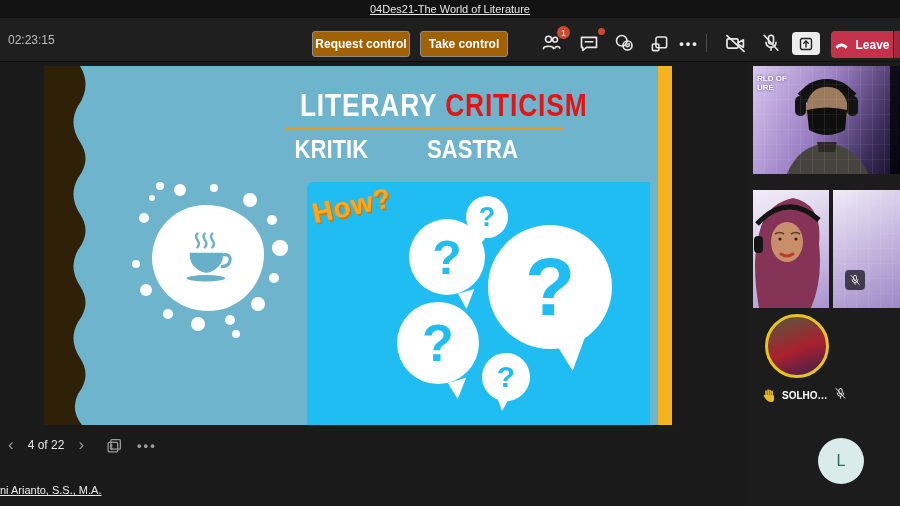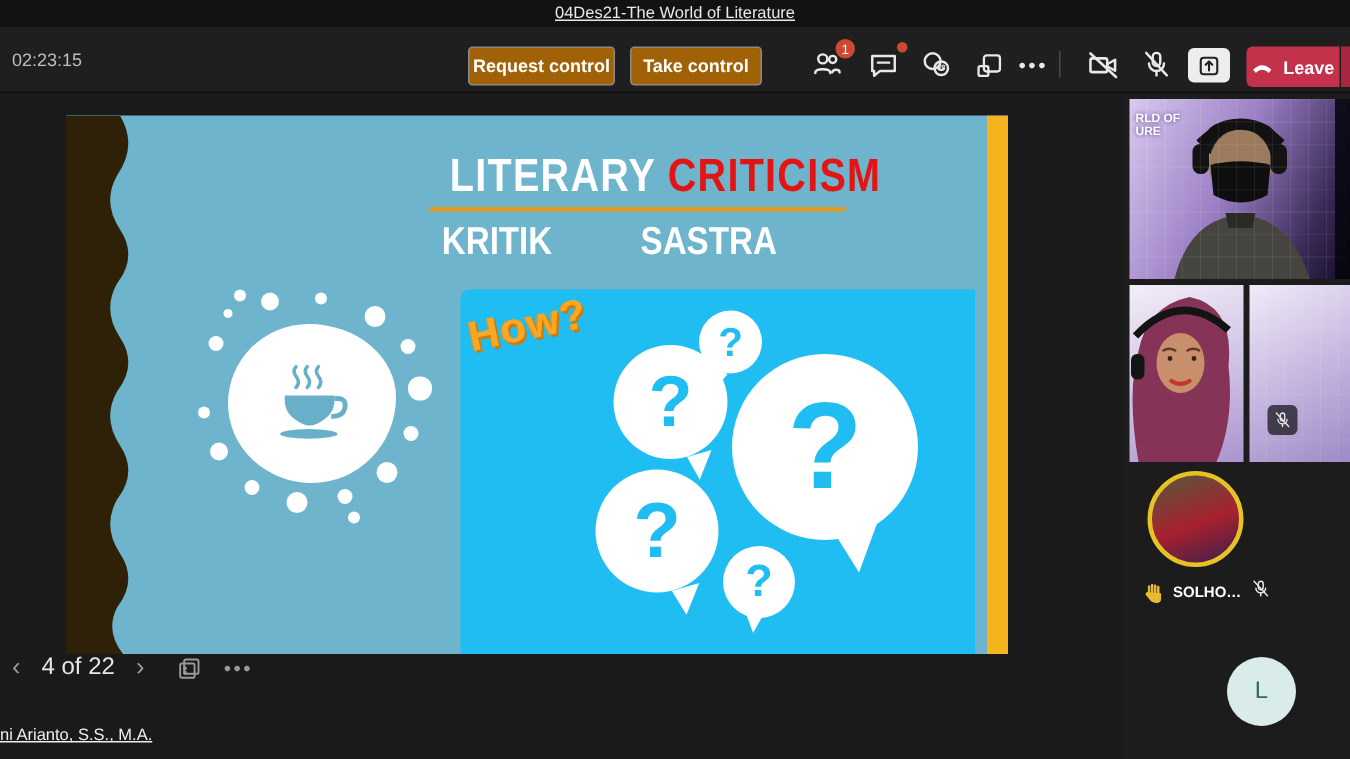--- a/index.html
+++ b/index.html
@@ -32,21 +32,21 @@
     border-radius:4px; display:flex; align-items:center; justify-content:center; cursor:pointer; }
   .share-btn svg { stroke:#222; fill:none; stroke-width:1.4; stroke-linecap:round; stroke-linejoin:round; }
   .leave-btn { position:absolute; left:831px; top:13px; width:62px; height:27px; background:#c4314b;
     border-radius:4px 0 0 4px; color:#fff; font-size:12px; font-weight:700; display:flex; gap:6px;
     align-items:center; justify-content:center; cursor:pointer; }
   .leave-caret { position:absolute; left:894px; top:13px; width:6px; height:27px; background:#a52840;
     border-radius:0; cursor:pointer; }
 
   
   .stage { position:absolute; left:0; top:62px; width:748px; height:444px; background:#1a1a1a; }
-  .slide { position:absolute; left:44px; top:4px; width:628px; height:359px; background:#6db4cc; overflow:hidden;margin-top:11px; }
+  .slide { position:absolute; left:44px; top:4px; width:628px; height:359px; background:#6db4cc; overflow:hidden; }
   .wave-band { position:absolute; left:0; top:0; }
   .accent-strip { position:absolute; left:614px; top:0; width:14px; height:359px; background:#f5b31e; }
 
   .slide-title { position:absolute; left:234px; top:22px; width:292px; text-align:center; white-space:nowrap;
     font-size:31px; font-weight:800; letter-spacing:1px; transform:scaleX(.85); transform-origin:center; }
   .slide-title .w1 { color:#fff; }
   .slide-title .w2 { color:#e41414; }
   .title-underline { position:absolute; left:242px; top:61px; width:278px; height:3px; background:#e39a1f; }
   .slide-sub { position:absolute; left:240px; top:68px; width:282px; display:flex; justify-content:space-between;
     padding:0 40px 0 4px; font-size:26px; font-weight:800; color:#fff; }
@@ -74,29 +74,29 @@
   .b3 { left:444px; top:159px; width:124px; height:124px; } .b3 .q { font-size:82px; }
   .b3 .tail { bottom:-20px; right:22px; border-width:28px 22px 0 7px; border-color:#fff transparent transparent transparent; transform:rotate(-18deg); }
   .b4 { left:353px; top:236px; width:82px; height:82px; } .b4 .q { font-size:52px; }
   .b4 .tail { bottom:-14px; right:10px; border-width:18px 14px 0 5px; border-color:#fff transparent transparent transparent; transform:rotate(-16deg); }
   .b5 { left:438px; top:287px; width:48px; height:48px; } .b5 .q { font-size:30px; }
   .b5 .tail { bottom:-10px; left:14px; border-width:13px 5px 0 7px; border-color:#fff transparent transparent transparent; transform:rotate(8deg); }
 
   
   .slide-nav { position:absolute; left:0; top:370px; height:26px; display:flex; align-items:center; }
   .nav-chevron { color:#9a9a9a; font-size:17px; padding:0 8px; cursor:pointer; }
-  .nav-page { color:#e6e6e6; font-size:16px; padding:0 6px; }
+  .nav-page { color:#e6e6e6; font-size:12px; padding:0 6px; }
   .nav-icon { margin-left:14px; cursor:pointer; display:flex; }
   .nav-icon svg { stroke:#9a9a9a; fill:none; stroke-width:1.2; }
   .nav-more { margin-left:14px; color:#9a9a9a; font-size:13px; letter-spacing:2px; font-weight:700; cursor:pointer; }
   .caption { position:absolute; left:0px; top:422px; color:#efefef; font-size:11px;text-decoration:underline; }
 
   
   .tile { position:absolute; overflow:hidden; background:#000; cursor:pointer; }
-  .tile-video1 { left:753px; top:66px; width:147px; height:120px;
+  .tile-video1 { left:753px; top:66px; width:147px; height:108px;
     background:linear-gradient(115deg,#d9c9ef 0%,#9a7ec4 45%,#3a2a58 80%,#140d24 100%); }
   .tile-video1 .edge { position:absolute; right:0; top:0; width:10px; height:100%; background:rgba(5,5,12,.85); }
   .vid-overlay-text { position:absolute; left:4px; top:8px; color:#fff; font-size:8px; font-weight:700;
     line-height:9px; text-shadow:0 0 3px #5a3e8c; }
   .tile-video2 { left:753px; top:190px; width:76px; height:118px;
     background:linear-gradient(160deg,#f2eef8 0%,#cbbce2 60%,#a993cf 100%); }
   .tile-video3 { left:833px; top:190px; width:67px; height:118px;
     background:linear-gradient(150deg,#f0ebf8 0%,#c4b3de 55%,#9d89c6 100%); }
   .circuit { position:absolute; inset:0;
     background-image:repeating-linear-gradient(90deg,transparent 0 11px,rgba(255,255,255,.08) 11px 12px),

